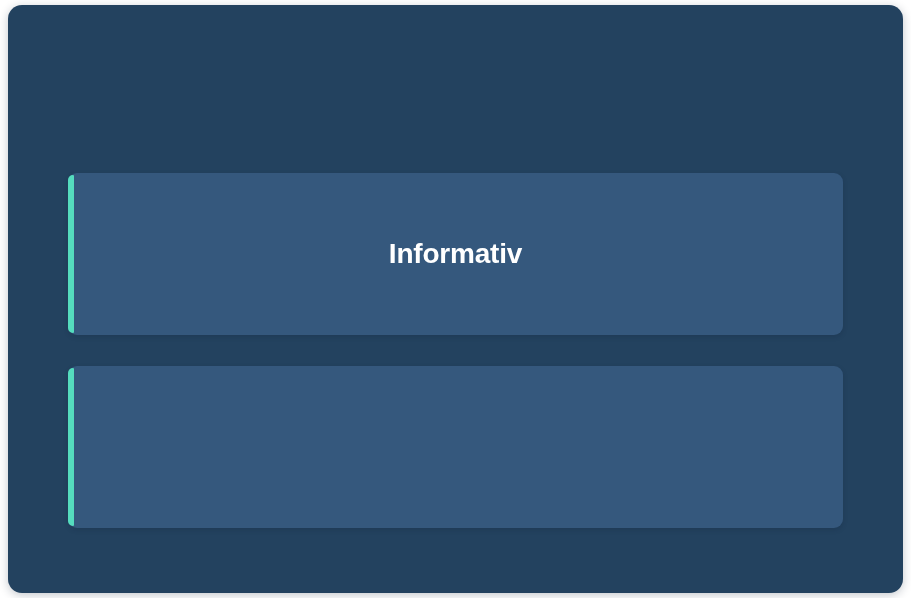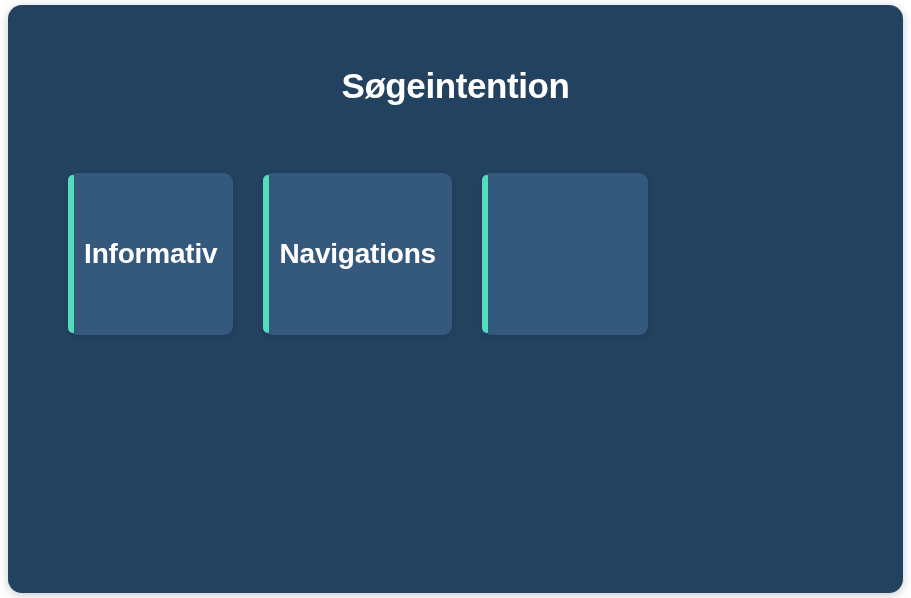--- a/index.html
+++ b/index.html
@@ -45,21 +45,21 @@
     line-height: 1.1;
   }
 
   
   .card-grid {
     position: absolute;
     top: 168px;
     left: 60px;
     width: 775px;
     display: grid;
-    grid-template-columns: 1fr 1fr 1fr 1fr;
+    grid-template-columns: 1fr;
     grid-template-rows: 162px 162px;
     column-gap: 30px;
     row-gap: 31px;
   }
 
   .card {
     position: relative;
     background: #35587d;
     border-radius: 9px;
     display: flex;
@@ -90,32 +90,30 @@
     text-align: center;
     padding: 0 16px;
     user-select: none;
   }
 </style>
 </head>
 <body>
 
 <div class="panel">
 
-  <div class="panel-title">Søgeintention</div>
 
   <div class="card-grid">
 
     <div class="card">
       <span class="card-accent"></span>
       <span class="card-label">Informativ</span>
     </div>
 
     <div class="card">
       <span class="card-accent"></span>
-      <span class="card-label">Navigations</span>
     </div>
 
     <div class="card">
       <span class="card-accent"></span>
     </div>
 
 
   </div>
 </div>
 

